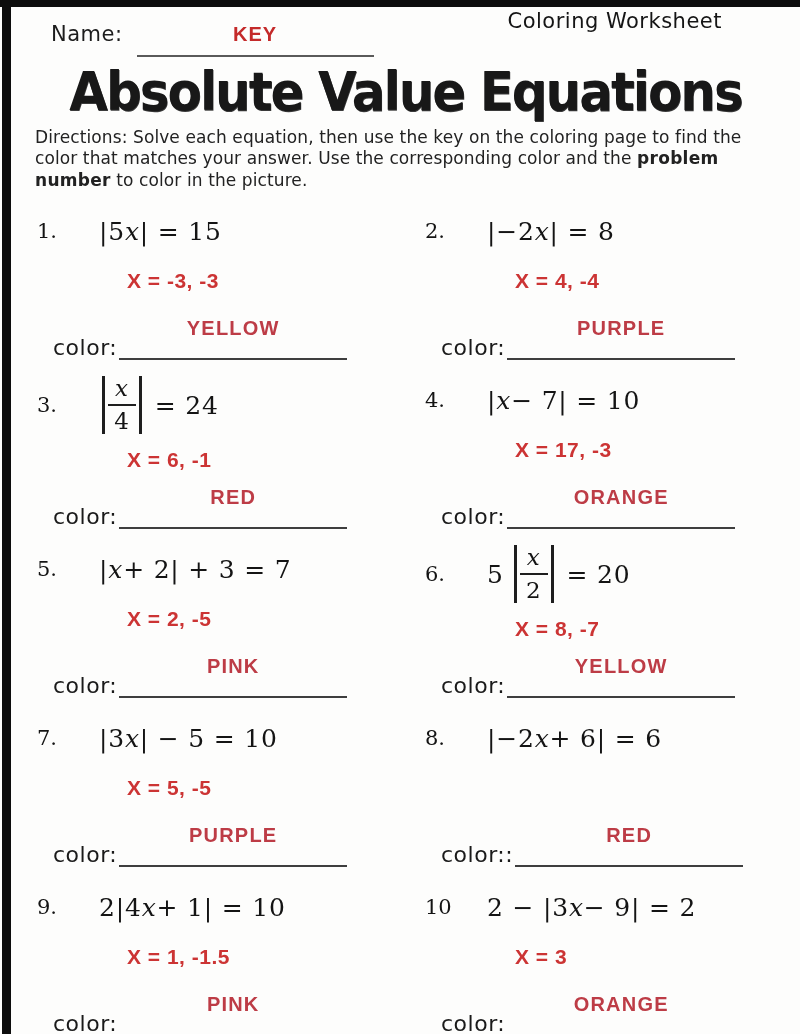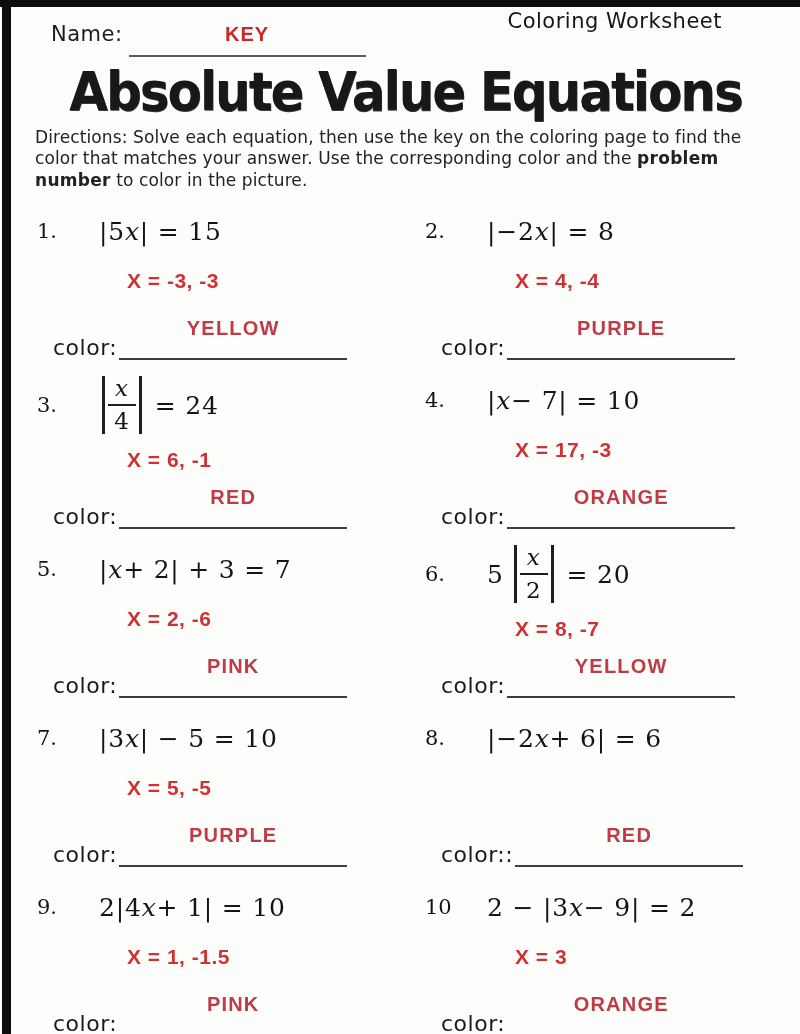--- a/index.html
+++ b/index.html
@@ -5,21 +5,21 @@
   html,body{margin:0;padding:0;background:#e8e8e8;}
   .page{
     position:relative; width:800px; height:1034px; background:#fdfdfc;
     font-family:"DejaVu Sans", sans-serif; color:#1d1d1d; overflow:hidden;
     margin:0 auto;
   }
   .border-top{position:absolute;top:0;left:0;width:800px;height:7px;background:#0d0d0d;}
   .border-left{position:absolute;top:0;left:2px;width:9px;height:1034px;background:#0d0d0d;}
   .content{position:absolute;left:11px;top:7px;width:789px;height:1027px;}
 
-  .name-row{display:flex;align-items:baseline;margin:15px 0 0 40px;font-size:21px;letter-spacing:0.5px;}
+  .name-row{display:flex;align-items:baseline;margin:15px 0 0 40px;font-size:21px;letter-spacing:0.5px;gap:8px;}
   .name-underline{
     display:inline-block;width:237px;border-bottom:2px solid #5a5a5a;
     text-align:center;margin-left:6px;padding-bottom:9px;
   }
   .name-key{font-weight:bold;font-size:20px;color:var(--key-red,#c42a2a);letter-spacing:1px;font-family:"Liberation Sans",sans-serif;}
   .worksheet-label{
     position:absolute;top:2px;right:78px;font-size:21px;letter-spacing:0.5px;
     font-weight:500;color:#151515;
   }
 
@@ -158,21 +158,21 @@
         <span class="color-word">ORANGE</span>
       </span>
     </div>
   </div>
 
   <div class="problem">
     <div class="eq-row">
       <span class="pnum">5.</span>
       <span class="equation">|<i class="var">x</i> + 2| + 3 = 7</span>
     </div>
-    <div class="answer">X = 2, -6</div>
+    <div class="answer">X = 2, -5</div>
     <div class="color-row">
       <span class="color-label">color:</span>
       <span class="color-line">
         <span class="color-word">PINK</span>
       </span>
     </div>
   </div>
 
   <div class="problem">
     <div class="eq-row">

